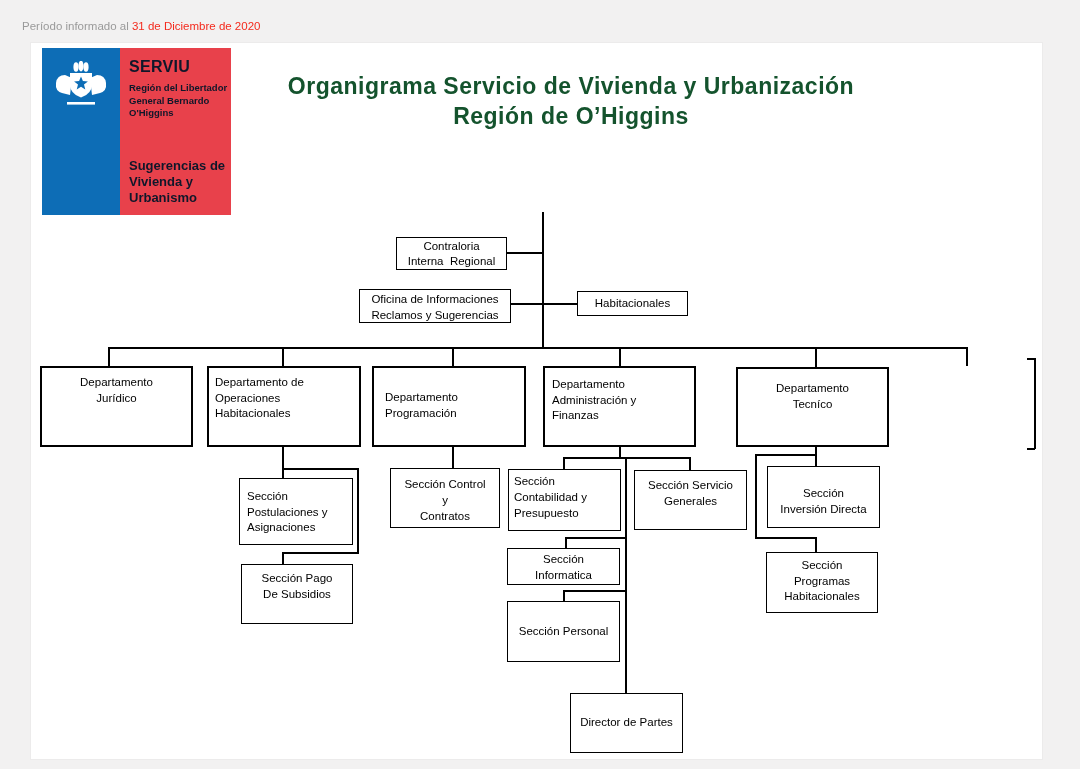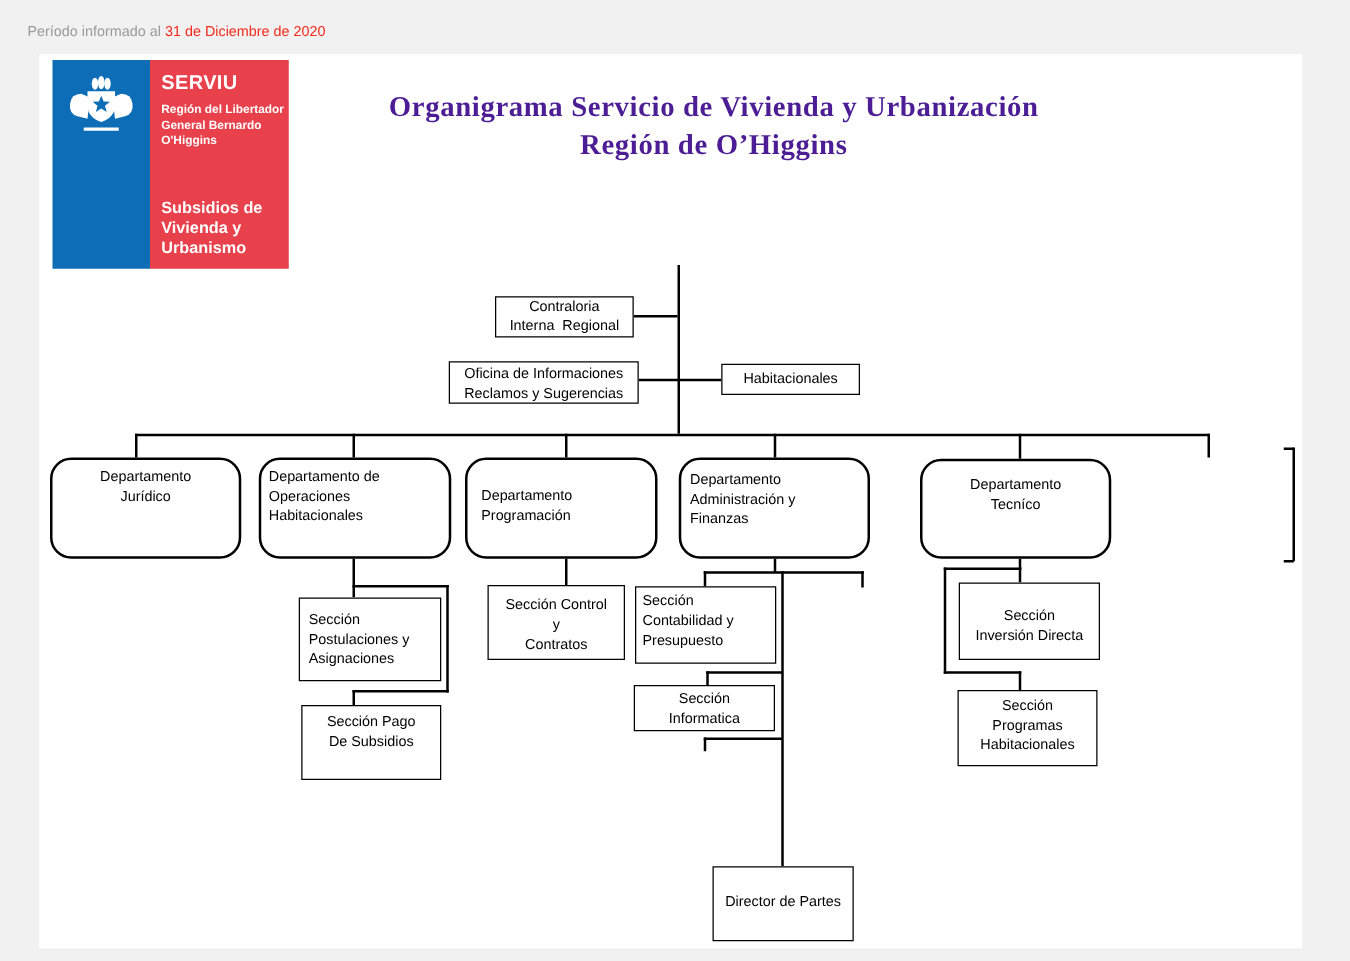--- a/index.html
+++ b/index.html
@@ -7,31 +7,31 @@
           font-family:"Liberation Sans",sans-serif;color:#000;padding-left:24px;}
   .period{position:absolute;left:22px;top:20px;font-size:11.5px;}
   .period .lbl{color:#9a9a9a;}
   .period .date{font-weight:400;}
   .content{position:absolute;left:30px;top:42px;width:1013px;height:718px;background:#ffffff;
            border:1px solid #ecebeb;box-sizing:border-box;}
   
   .logo{position:absolute;left:42px;top:48px;width:189px;height:167px;display:flex;}
   .logo .pane-blue{width:78px;height:100%;display:flex;justify-content:center;align-items:flex-start;padding-top:13px;box-sizing:border-box;}
   .logo .pane-red{width:111px;height:100%;display:flex;flex-direction:column;box-sizing:border-box;
-                  padding:10px 8px 9px 9px;color:#ffffff;}
+                  padding:10px 8px 9px 9px;color:#0f172a;}
   .logo .serviu{font-size:16px;font-weight:bold;letter-spacing:.3px;}
   .logo .region{font-size:9.5px;font-weight:bold;line-height:12.5px;margin-top:6px;}
   .logo .ministry{font-size:13px;font-weight:bold;line-height:16px;margin-top:auto;}
   
   .title{position:absolute;left:266px;top:71px;width:610px;text-align:center;
          font-size:23px;font-weight:bold;line-height:30px;letter-spacing:.5px;}
   
   .box{position:absolute;background:#fff;border:1px solid #000;box-sizing:border-box;
        font-size:11.5px;line-height:15.5px;}
-  .box.b2{border-width:2px;border-radius:17px;}
+  .box.b2{border-width:2px;}
   .box.double{border-width:2px;}
   .box.double::after{content:"";position:absolute;inset:3px;border:1px solid #000;pointer-events:none;}
   .box.center{text-align:center;}
   .box.flexc{display:flex;align-items:center;justify-content:center;}
   .bl{white-space:pre;display:block;}
   
   .ln{position:absolute;background:#000;}
 </style>
 </head>
 <body>
@@ -60,28 +60,28 @@
       </svg>
     </div>
     <div class="pane-red" style="background-color: rgb(232, 65, 75);">
       <div class="serviu">SERVIU</div>
       <div class="region">
         <span class="bl">Región del Libertador</span>
         <span class="bl">General Bernardo</span>
         <span class="bl">O'Higgins</span>
       </div>
       <div class="ministry">
-        <span class="bl">Subsidios de</span>
+        <span class="bl">Sugerencias de</span>
         <span class="bl">Vivienda y</span>
         <span class="bl">Urbanismo</span>
       </div>
     </div>
   </div>
 
-  <div class="title" style="color: #4c1d95; font-family: Liberation Serif, serif;">
+  <div class="title" style="color: #14532d;">
     <div>Organigrama Servicio de Vivienda y Urbanización</div>
     <div>Región de O’Higgins</div>
   </div>
 
   <div class="ln" style="left:542px;top:212px;width:2px;height:135px"></div>
   <div class="ln" style="left:507px;top:252px;width:35px;height:2px"></div>
   <div class="ln" style="left:511px;top:303px;width:66px;height:2px"></div>
   <div class="ln" style="left:108px;top:347px;width:860px;height:2px"></div>
   <div class="ln" style="left:108px;top:347px;width:2px;height:19px"></div>
   <div class="ln" style="left:282px;top:347px;width:2px;height:19px"></div>
@@ -178,26 +178,33 @@
     <span class="bl">Sección Pago</span>
     <span class="bl">De Subsidios</span>
   </div>
 
   <div class="box" style="left:508px;top:469px;width:113px;height:62px;padding:3px 2px 0 5px;line-height:16px">
     <span class="bl">Sección</span>
     <span class="bl">Contabilidad y</span>
     <span class="bl">Presupuesto</span>
   </div>
 
+  <div class="box center" style="left:634px;top:470px;width:113px;height:60px;padding-top:7px">
+    <span class="bl">Sección Servicio</span>
+    <span class="bl">Generales</span>
+  </div>
 
   <div class="box center" style="left:507px;top:548px;width:113px;height:37px;padding-top:2px;line-height:16px">
     <span class="bl">Sección</span>
     <span class="bl">Informatica</span>
   </div>
 
+  <div class="box flexc" style="left:507px;top:601px;width:113px;height:61px">
+    <span class="bl">Sección Personal</span>
+  </div>
 
   <div class="box flexc" style="left:570px;top:693px;width:113px;height:60px">
     <span class="bl">Director de Partes</span>
   </div>
 
   <div class="box center" style="left:767px;top:466px;width:113px;height:62px;padding-top:19px">
     <span class="bl">Sección</span>
     <span class="bl">Inversión Directa</span>
   </div>
 

